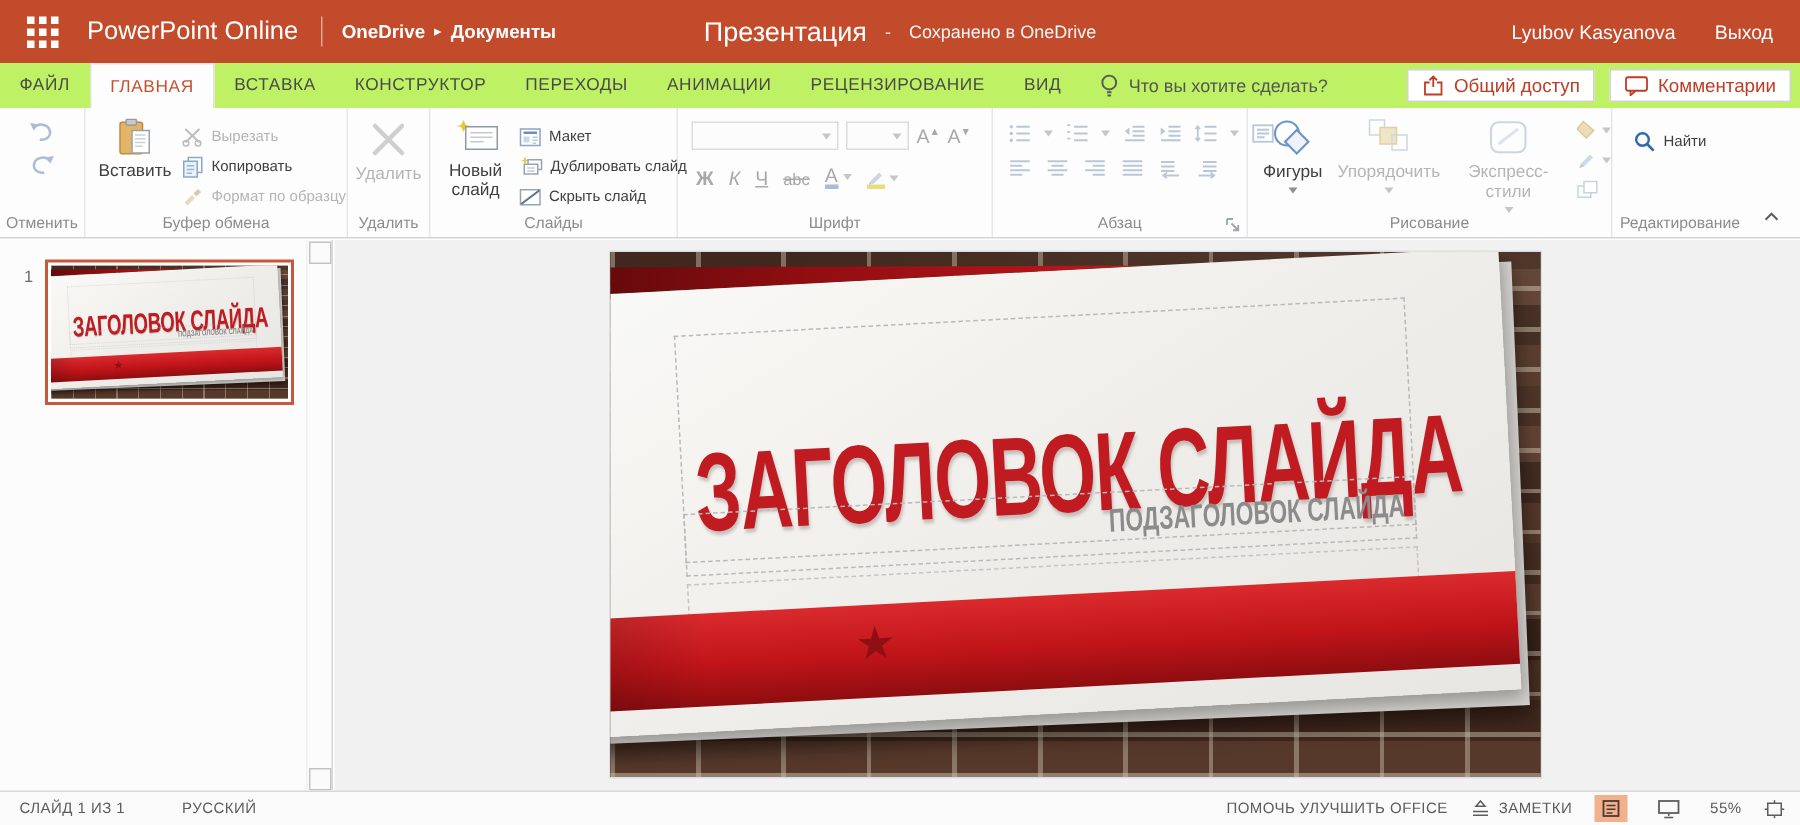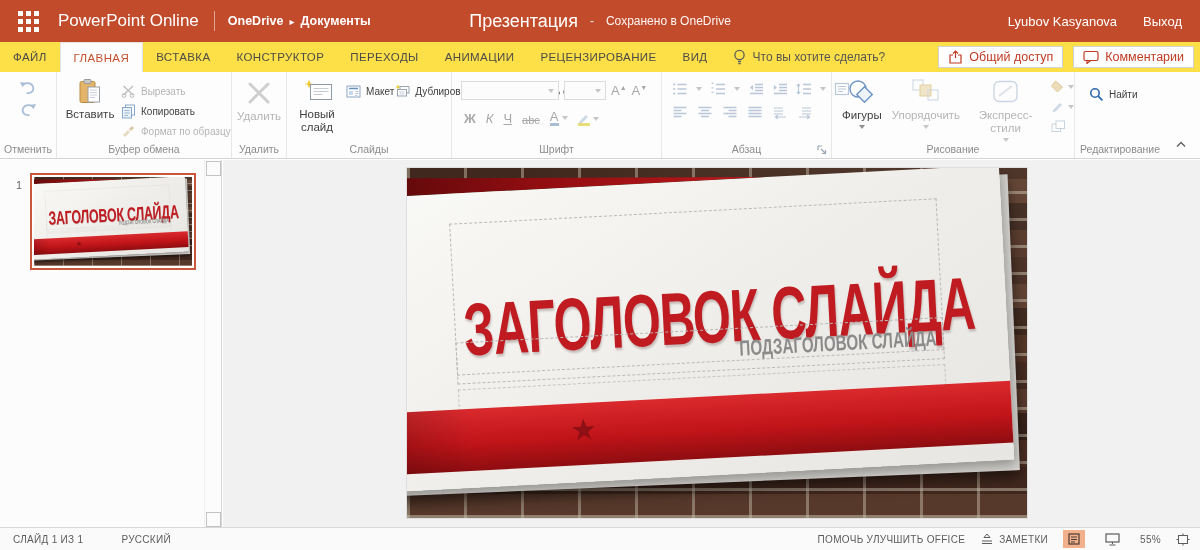--- a/index.html
+++ b/index.html
@@ -15,21 +15,21 @@
   .tb-sep{width:1px;height:20px;background:rgba(255,255,255,.5);margin-right:13px}
   .crumb{font-size:12.5px;font-weight:bold;display:flex;align-items:center;gap:6px}
   .crumb .arr{font-size:10px;font-weight:normal}
   .tb-center{position:absolute;left:0;right:0;top:0;height:42px;display:flex;align-items:center;
              justify-content:center;gap:12px;pointer-events:none}
   .doc-title{font-size:18px}
   .tb-dash{font-size:12px;opacity:.85}
   .save-status{font-size:12px;opacity:.95}
   .tb-right{margin-left:auto;display:flex;align-items:center;gap:26px;font-size:13px;padding-right:18px;z-index:2}
   
-  .tabrow{position:absolute;top:42px;left:0;right:0;height:30px;background:#fde047;display:flex;align-items:stretch}
+  .tabrow{position:absolute;top:42px;left:0;right:0;height:30px;background:#bef264;display:flex;align-items:stretch}
   .tab{display:flex;align-items:center;padding:0 13px;font-size:11.5px;letter-spacing:.4px;color:#4a4a4a;cursor:pointer}
   .tab.active{background:#fdfdfd;color:#c3512f;border:1px solid #e2e2e2;border-bottom:none}
   .tellme{display:flex;align-items:center;gap:7px;margin-left:12px;font-size:12px;color:#555;cursor:pointer}
   .tab-actions{margin-left:auto;display:flex;align-items:center;gap:10px;padding-right:6px}
   .act-btn{display:flex;align-items:center;gap:6px;border:1px solid #d2d2d2;background:#fff;color:#bf3b22;
            font-size:12.5px;padding:3px 9px;cursor:pointer;font-family:Liberation Sans, sans-serif}
   
   .ribbon{position:absolute;top:72px;left:0;right:0;height:87px;background:#fdfdfd;
           border-bottom:1px solid #d4d4d4;display:flex;box-sizing:border-box}
   .rg{position:relative;height:100%;border-right:1px solid #e7e7e7;box-sizing:border-box;flex:0 0 auto}
@@ -253,21 +253,21 @@
       <div class="bigbtn" style="width:46px">
         <span>
           <svg width="31" height="26">
               <polygon points="7,1 8.6,4.4 12,5 8.6,5.6 7,9 5.4,5.6 2,5 5.4,4.4" fill="#eac832"></polygon>
               <rect x="8.5" y="5.5" width="21" height="15" fill="#fff" stroke="#8e9aa6"></rect>
               <path d="M11.5 9.5h15M11.5 12.5h15M11.5 15.5h9" stroke="#c4cbd2"></path>
             </svg>
         </span>
         <span style="width:46px">Новый слайд</span>
       </div>
-      <div style="display:flex;flex-direction:row;padding-top:2px">
+      <div style="display:flex;flex-direction:column;padding-top:2px">
         <div class="srow">
           <span>
             <svg width="15" height="13">
                 <rect x="1" y="1" width="13" height="11" fill="#fff" stroke="#8ba6c6"></rect>
                 <path d="M3 3.5h9" stroke="#6b90bd" stroke-width="1.6"></path>
                 <rect x="3" y="6" width="4" height="4" fill="#c7d8ec"></rect>
                 <path d="M9 6.5h3.5M9 8.5h3.5M9 10.5h2.5" stroke="#bac9dd"></path>
               </svg>
           </span>
           <span>Макет</span>

